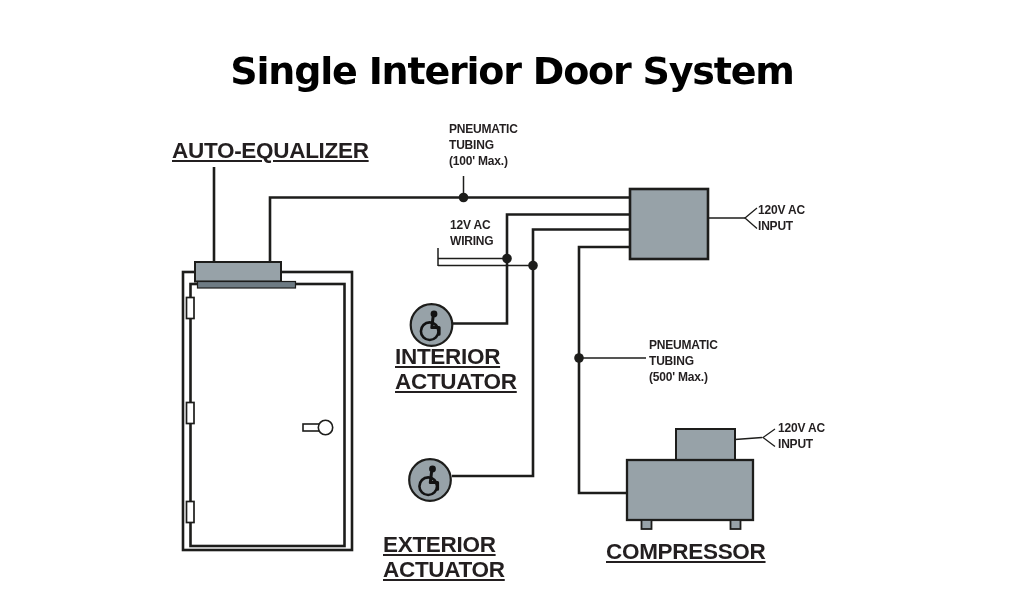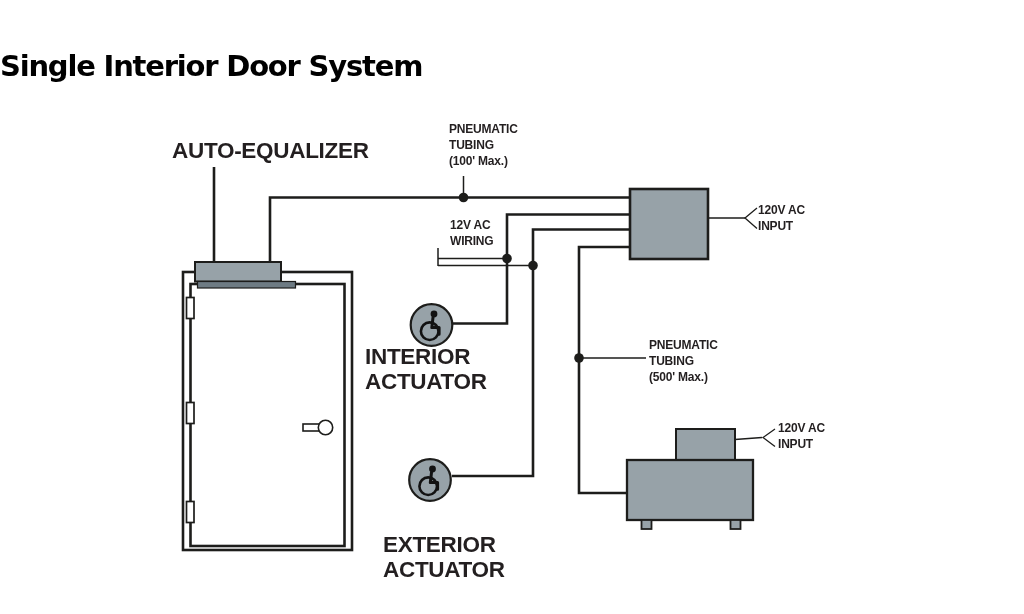--- a/index.html
+++ b/index.html
@@ -2,31 +2,31 @@
 <html><head>
 <meta charset="utf-8">
 <style>
   html,body{margin:0;padding:0;background:#fff;}
   #canvas{
     position:relative;width:1024px;height:614px;background:#FFFFFF;
     font-family:"Liberation Sans",sans-serif;color:#231F20;overflow:hidden;
   }
   #diagram-svg{position:absolute;left:0;top:0;}
   .ttl{
-    position:absolute;left:0;top:49px;width:1024px;
-    font-family:"DejaVu Sans",sans-serif;font-weight:700;font-size:29px;
+    position:absolute;left:0;top:49px;width:1024px;text-align:center;
+    font-family:"DejaVu Sans",sans-serif;font-weight:700;font-size:38px;
     letter-spacing:-1.2px;color:#000;
   }
   .lbl{position:absolute;white-space:pre-line;font-weight:bold;}
-  .lbl-lg{font-size:22.5px;line-height:25px;letter-spacing:-0.3px;}
+  .lbl-lg{font-size:22.5px;line-height:25px;letter-spacing:-0.3px;text-decoration:underline;}
   .lbl-sm{font-size:12px;line-height:16px;letter-spacing:-0.2px;}
   .l-ae{left:172px;top:138px;}
   .l-pneu100{left:449px;top:121px;}
   .l-12v{left:404px;top:217px;margin-left:46px;}
-  .l-int{left:365px;top:344px;}
+  .l-int{left:395px;top:344px;}
   .l-ext{left:383px;top:532px;}
   .l-cb{left:628px;top:265px;line-height:23.5px;}
   .l-120cb{left:758px;top:202px;}
   .l-pneu500{left:649px;top:337px;}
   .l-120comp{left:778px;top:420px;}
   .l-comp{left:606px;top:539px;}
 </style>
 </head>
 <body>
 
@@ -133,13 +133,14 @@
   <div class="lbl lbl-sm l-120cb">120V AC
 INPUT</div>
 
   <div class="lbl lbl-sm l-pneu500">PNEUMATIC
 TUBING
 (500' Max.)</div>
 
   <div class="lbl lbl-sm l-120comp">120V AC
 INPUT</div>
 
+  <div class="lbl lbl-lg l-comp">COMPRESSOR</div>
 </div>
 
 </body></html>

